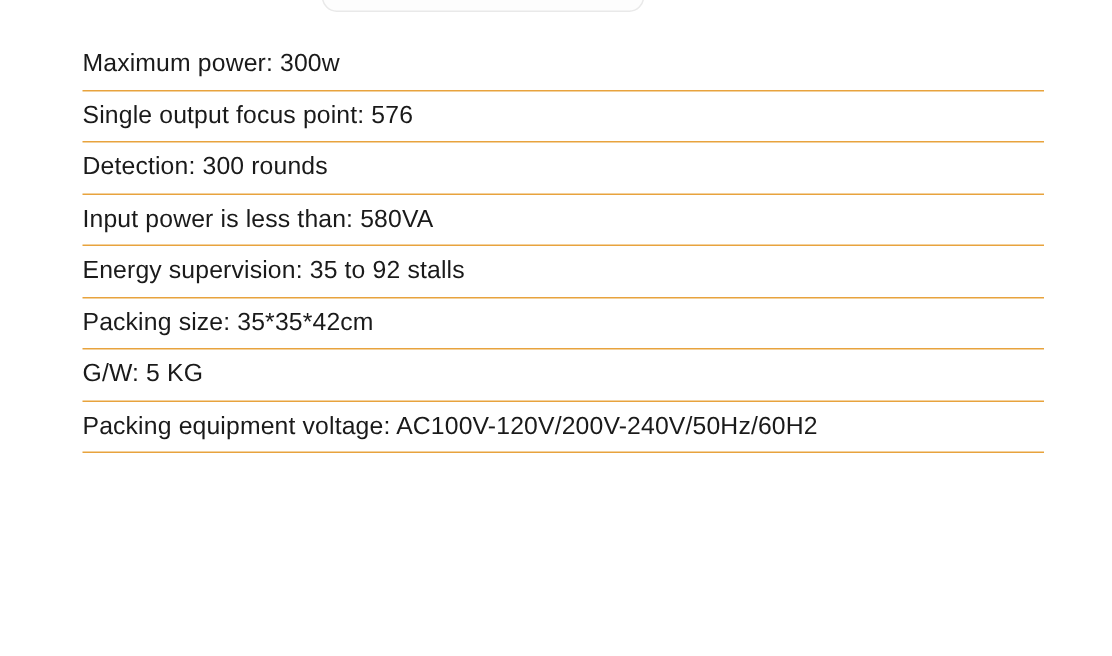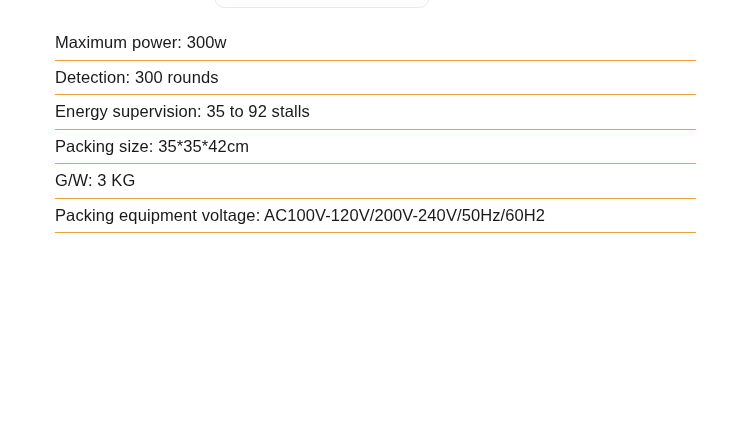--- a/index.html
+++ b/index.html
@@ -55,20 +55,22 @@
 </style>
 </head>
 <body>
 
 <div class="page">
 
   <div class="top-artifact"></div>
 
   <div class="spec-list">
     <div class="spec-row">Maximum power: 300w</div>
+    <div class="spec-row">Single output focus point: 576</div>
     <div class="spec-row">Detection: 300 rounds</div>
+    <div class="spec-row">Input power is less than: 580VA</div>
     <div class="spec-row">Energy supervision: 35 to 92 stalls</div>
     <div class="spec-row">Packing size: 35*35*42cm</div>
-    <div class="spec-row">G/W: 3 KG</div>
+    <div class="spec-row">G/W: 5 KG</div>
     <div class="spec-row">Packing equipment voltage: AC100V-120V/200V-240V/50Hz/60H2</div>
   </div>
 
 </div>
 
 </body></html>

